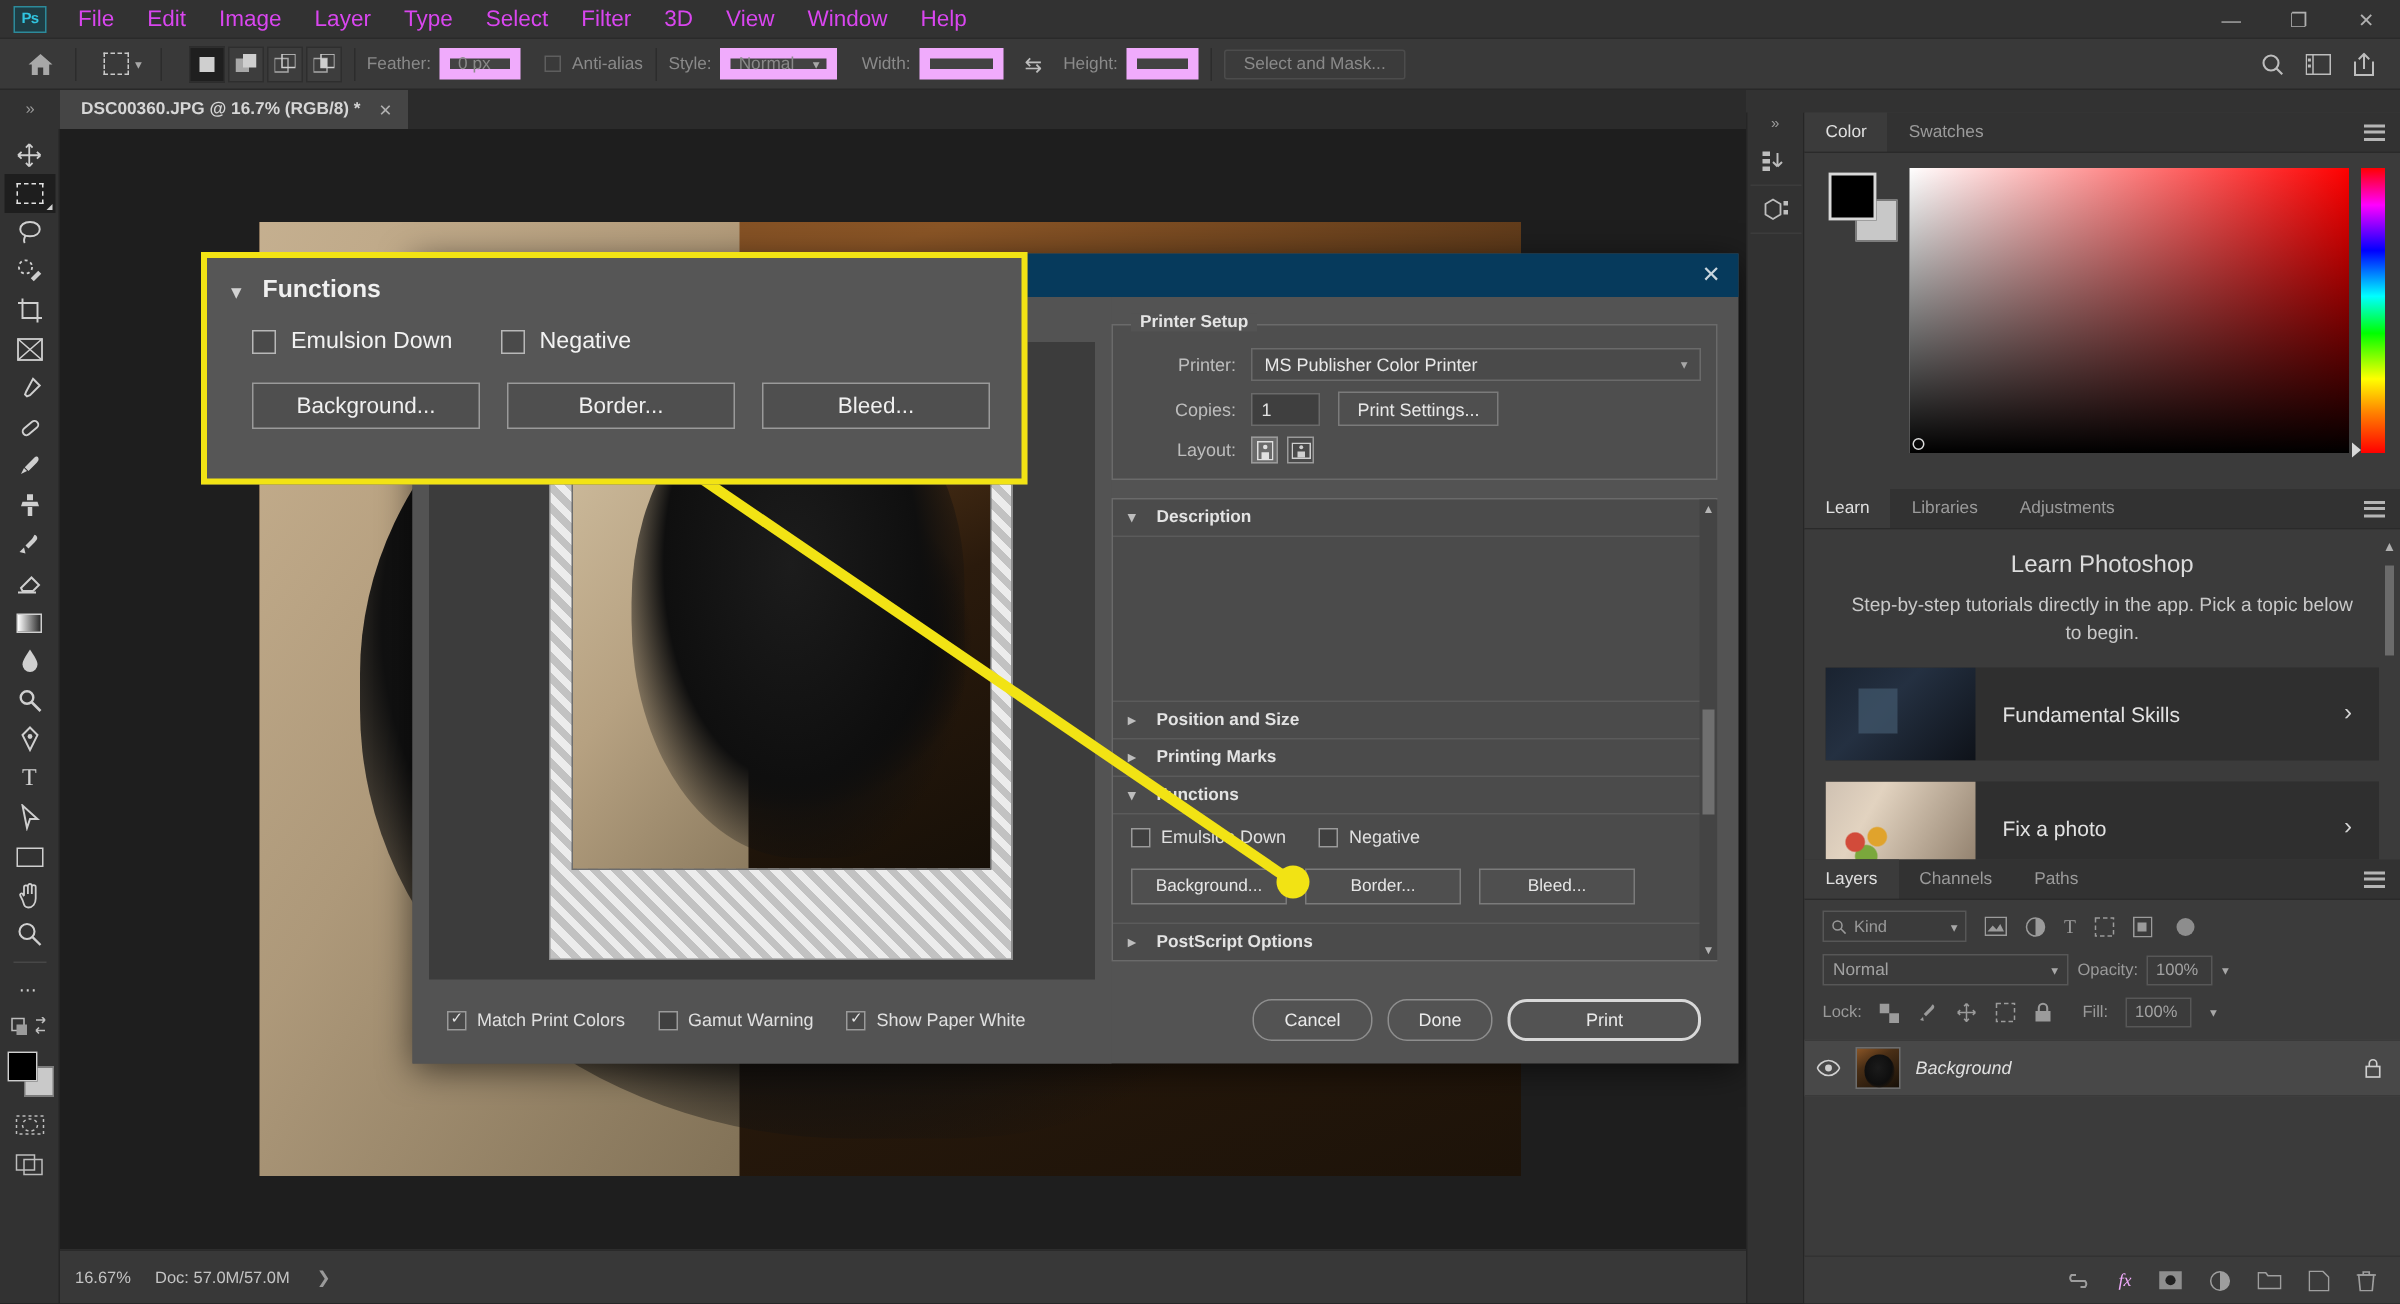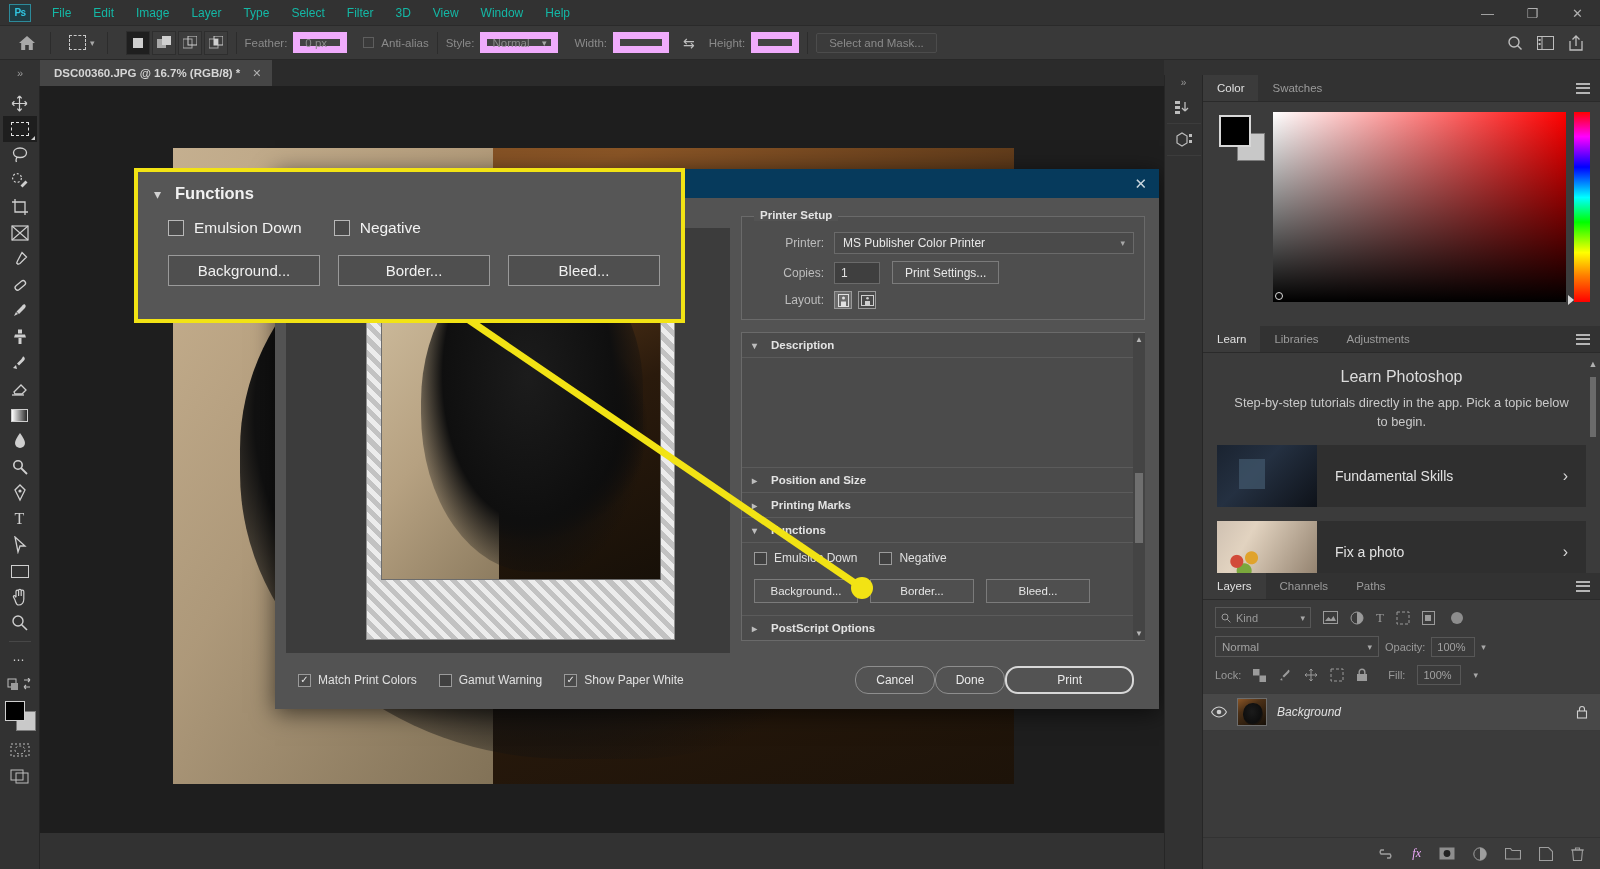--- a/index.html
+++ b/index.html
@@ -17,21 +17,21 @@
     background: #323232; display: flex; align-items: center;
     border-bottom: 1px solid #2a2a2a;
   }
   .ps-logo {
     width: 22px; height: 18px; margin-left: 9px; margin-right: 10px;
     border: 1px solid #2d8a9a; background: #1f3d44; color: #31c5e0;
     font-size: 10px; font-weight: bold; line-height: 16px; text-align: center;
     letter-spacing: -0.5px;
   }
   .menubar .mi {
-    color: #14b8a6; font-size: 12px; padding: 4px 11px; cursor: default;
+    color: #d946ef; font-size: 15px; padding: 4px 11px; cursor: default;
   }
   .winctl { position: absolute; right: 0; top: 0; display: flex; height: 26px; }
   .winctl div {
     width: 45px; height: 26px; display: flex; align-items: center; justify-content: center;
     color: #b0b0b0; font-size: 13px;
   }
 
   
   .optionsbar {
     position: absolute; left: 0; top: 26px; width: 1600px; height: 34px;
@@ -182,21 +182,21 @@
   }
   .cbrow { display:flex; align-items:center; gap: 22px; padding-left: 12px; }
   .cb { display:flex; align-items:center; gap: 7px; }
   .cbox {
     width: 13px; height: 13px; border: 1px solid #9a9a9a; background: #404040;
     display:flex; align-items:center; justify-content:center;
     color:#e6e6e6; font-size: 10px; line-height:1;
   }
   .cbox.on { background:#4a4a4a; }
   .cb .l { color: #e0e0e0; font-size: 12px; }
-  .dlg-btns { margin-left:auto; display:flex; align-items:flex-start; padding-right: 12px;}
+  .dlg-btns { margin-left:auto; display:flex; align-items:flex-start; gap: 10px; padding-right: 12px;}
   .pbtn {
     border: 1px solid #8e8e8e; background: #535353; color: #eaeaea;
     border-radius: 13px; font-size: 12px; padding: 6px 20px;
   }
   .pbtn.primary { border: 2px solid #d8d8d8; padding: 5px 50px; }
 
   .dlg-right { width: 418px; padding: 18px 14px 0 0; }
   .grp {
     border: 1px solid #6a6a6a; background: #4e4e4e; margin-bottom: 12px;
     position: relative; padding: 8px 10px 10px 10px;
@@ -622,20 +622,25 @@
           <rect x="1" y="1" width="12" height="10" fill="none" stroke="#bdbdbd"></rect>
           <rect x="6" y="4" width="12" height="10" fill="none" stroke="#bdbdbd"></rect>
         </svg>
     </div>
   </div>
 
   <div class="canvas-area">
     <div class="photo"></div>
   </div>
 
+  <div class="statusbar">
+    <span class="zoom">16.67%</span>
+    <span class="doc">Doc: 57.0M/57.0M</span>
+    <span class="arr">❯</span>
+  </div>
 
   <div class="dialog">
     <div class="dlg-title">
       <span class="x">✕</span>
     </div>
     <div class="dlg-body">
 
       <div class="dlg-left">
         <div class="preview-wrap">
           <div class="paper">

